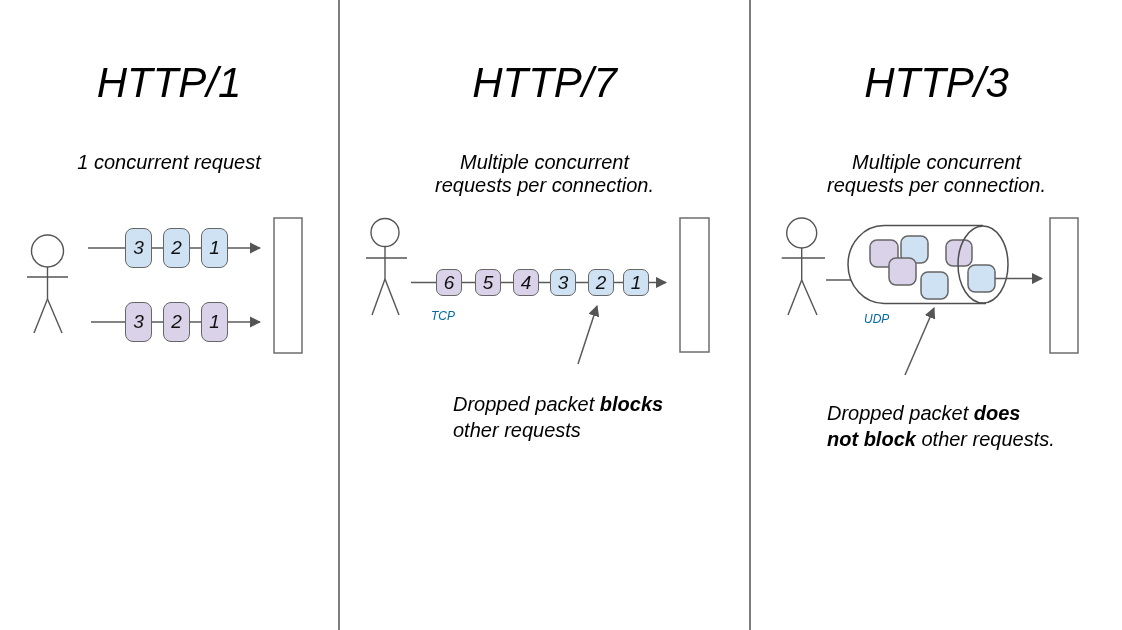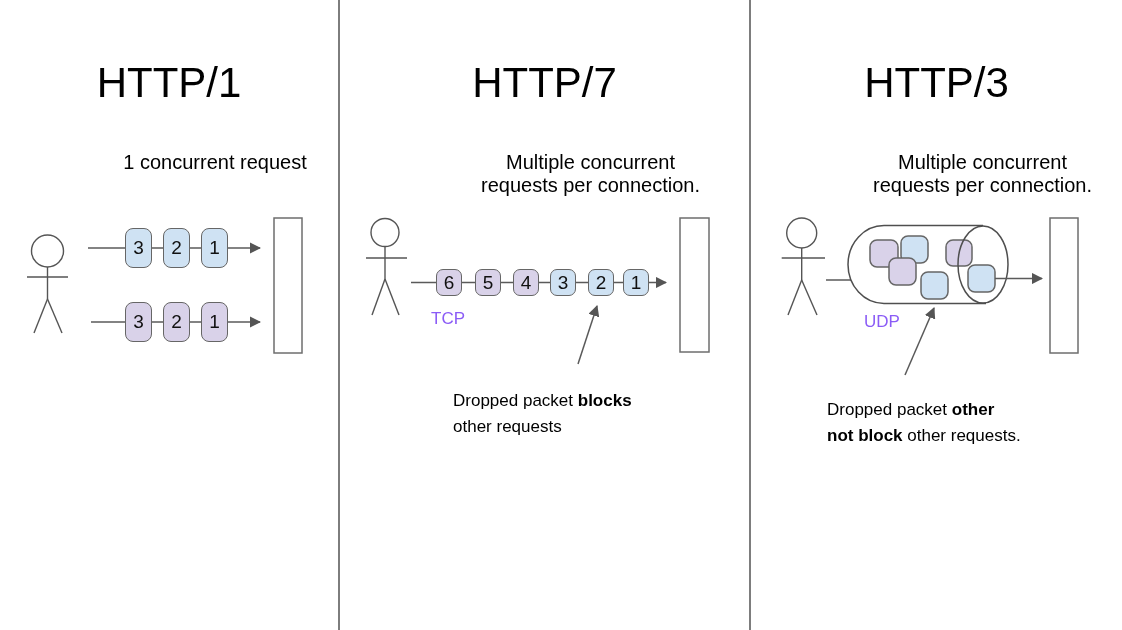--- a/index.html
+++ b/index.html
@@ -1,45 +1,45 @@
 <!DOCTYPE html>
 <html><head>
 <meta charset="utf-8">
 <style>
   html,body{margin:0;padding:0;background:#ffffff;}
   body{
     width:1122px;height:630px;position:relative;overflow:hidden;
     font-family:"Liberation Sans","DejaVu Sans",sans-serif;color:#000;
   }
-  .panel{position:absolute;top:0;height:478px;}
+  .panel{position:absolute;top:0;height:478px;font-style:italic;}
   #panel-1{left:0;width:338px;}
   #panel-2{left:340px;width:409px;}
   #panel-3{left:751px;width:371px;}
   .divider{position:absolute;top:0;width:2px;height:630px;background:#7d7d7d;}
   #divider-1{left:338px;}
   #divider-2{left:749px;}
   .title{
     position:absolute;top:34px;left:0;width:100%;text-align:center;
     font-size:42px;line-height:1;font-weight:400;white-space:pre;
   }
   .subtitle{
     position:absolute;top:131px;left:0;width:100%;text-align:center;
-    font-size:20px;line-height:23px;padding-left:46px;
+    font-size:20px;line-height:23px;
   }
   .scene{position:absolute;left:0;top:0;}
   .pkt{
     position:absolute;box-sizing:border-box;
     border:1.5px solid #666666;border-radius:8px;
     display:flex;align-items:center;justify-content:center;
     font-size:19px;color:#111;
   }
   .pkt.tall{width:27px;height:40px;}
   .pkt.sq{width:26px;height:27px;border-radius:7px;}
-  .proto-label{position:absolute;font-size:17px;color:#8b5cf6;}
-  .note{position:absolute;font-size:17px;line-height:26px;text-align:left;}
+  .proto-label{position:absolute;font-size:12px;color:#0369a1;}
+  .note{position:absolute;font-size:20px;line-height:26px;text-align:left;}
   .note b{font-weight:700;}
   svg .wire{stroke:#5a5a5a;stroke-width:1.5;fill:none;}
   svg .figure{stroke:#555555;stroke-width:1.4;fill:none;}
   svg .server{fill:#ffffff;stroke:#6e6e6e;stroke-width:1.5;}
   svg .tunnel{stroke:#4f4f4f;stroke-width:1.5;}
 </style>
 </head>
 <body>
 
 <div class="divider" id="divider-1"></div>
@@ -177,14 +177,14 @@
 
     <line class="wire" x1="244" y1="278.5" x2="291" y2="278.5" marker-end="url(#ah3)"></line>
 
     <rect class="server" x="299" y="218" width="28" height="135"></rect>
 
     <line class="wire" x1="154" y1="375" x2="183" y2="308" marker-end="url(#ah3)"></line>
   </svg>
 
   <span class="proto-label" style="left:113px;top:312px">UDP</span>
 
-  <p class="note" style="left:76px;top:380px"><span>Dropped packet </span><b>other</b><br><b>not block</b><span> other requests.</span></p>
+  <p class="note" style="left:76px;top:380px"><span>Dropped packet </span><b>does</b><br><b>not block</b><span> other requests.</span></p>
 </section>
 
 </body></html>

